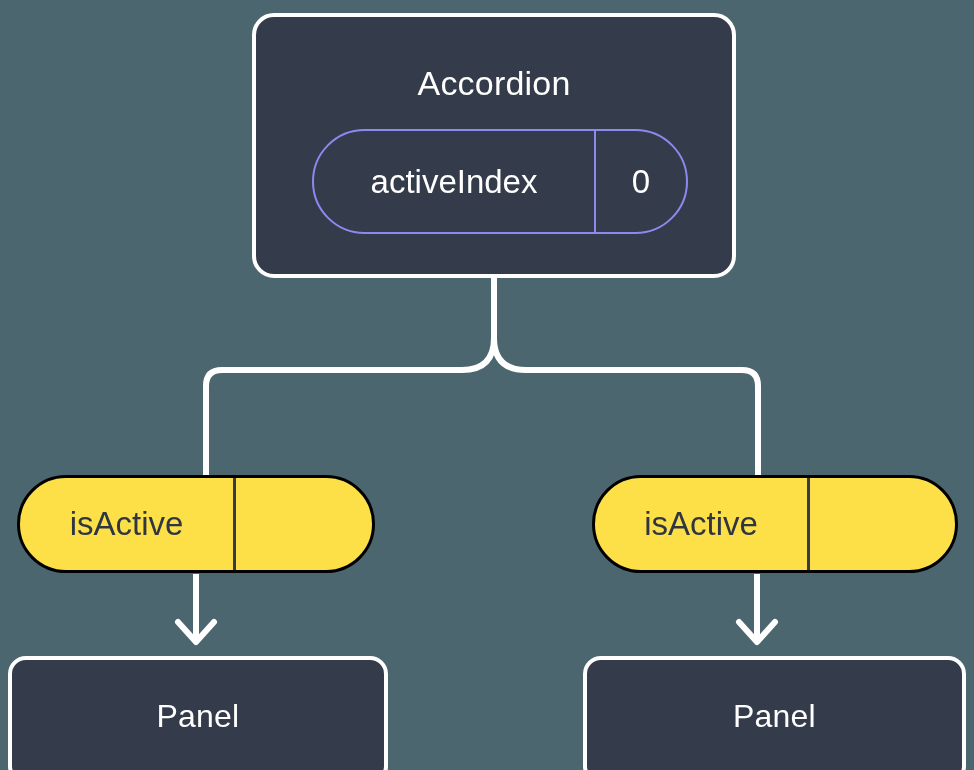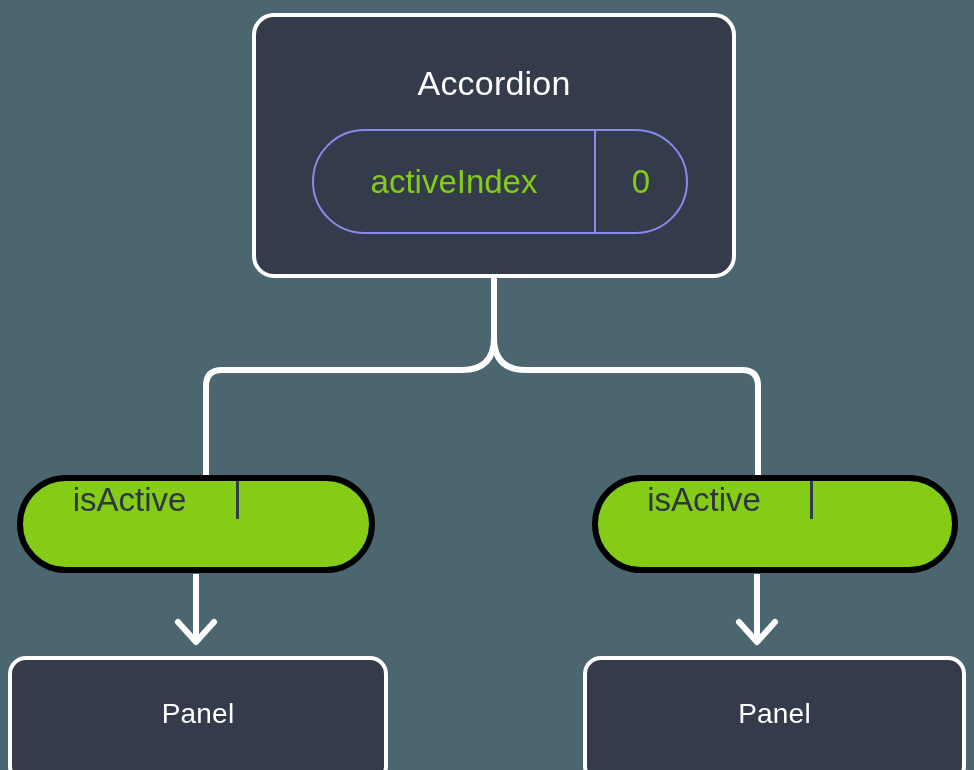--- a/index.html
+++ b/index.html
@@ -83,45 +83,44 @@
     top: 112px;
     width: 376px;
     height: 105px;
   }
 
   .pill-outline .pill-key,
   .pill-outline .pill-value {
     display: flex;
     align-items: center;
     justify-content: center;
-    color: #84cc16;
+    color: #ffffff;
     font-size: 33px;
     font-weight: 400;
   }
 
   .pill-outline .pill-key {
     width: 280px;
     border-right: 2px solid #8a8aef;
   }
 
   .pill-outline .pill-value {
     flex: 1;
   }
 
   
   .pill-filled {
     position: absolute;
     box-sizing: border-box;
     display: flex;
     align-items: stretch;
-    background: #84cc16;
-    border: 6px solid #000000;
+    background: #fde047;
+    border: 3px solid #000000;
     border-radius: 999px;
     overflow: hidden;
-    flex-direction: column;
   }
 
   .pill-filled .pill-key,
   .pill-filled .pill-value {
     display: flex;
     align-items: center;
     justify-content: center;
     color: #2f3642;
     font-size: 33px;
     font-weight: 400;
@@ -162,21 +161,21 @@
   #right-panel-node {
     left: 583px;
     top: 648px;
     width: 383px;
     height: 128px;
   }
 
   #left-panel-node .node-title,
   #right-panel-node .node-title {
     top: 38px;
-    font-size: 28px;
+    font-size: 32px;
   }
 </style>
 </head>
 <body>
 
 <div id="diagram-root">
 
   <svg class="connector-layer" width="974" height="770" viewBox="0 0 974 770" fill="none" xmlns="http://www.w3.org/2000/svg">
 
     <path d="M 494 270

